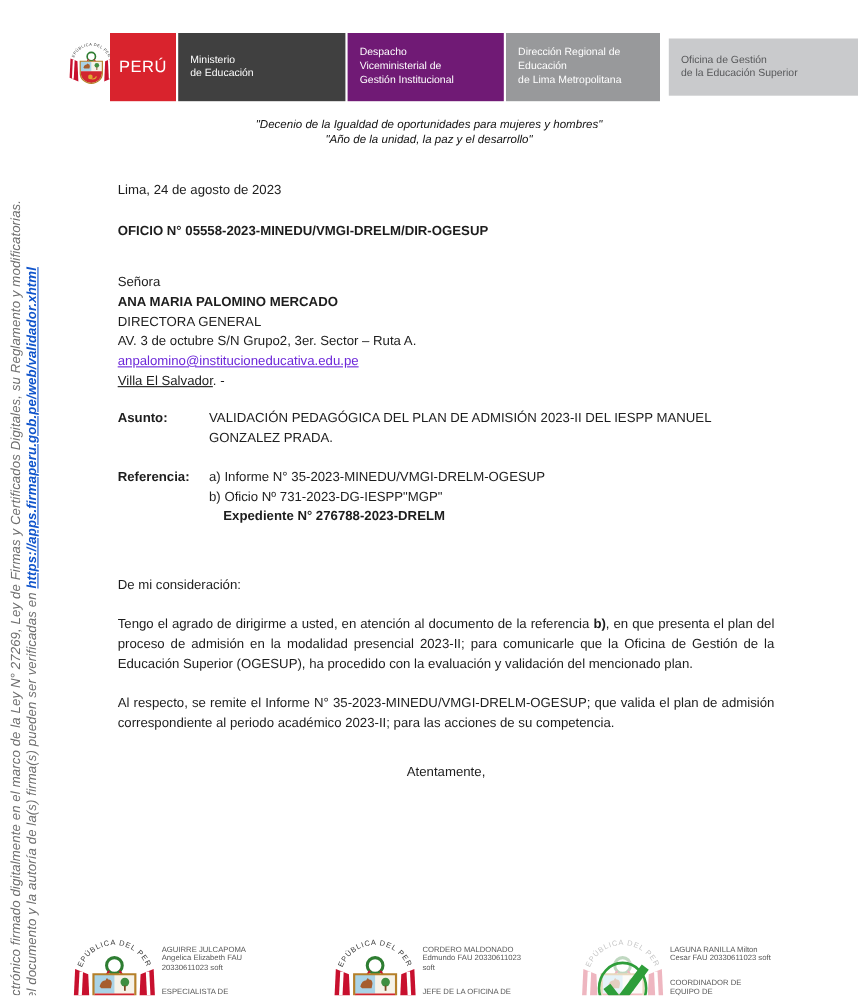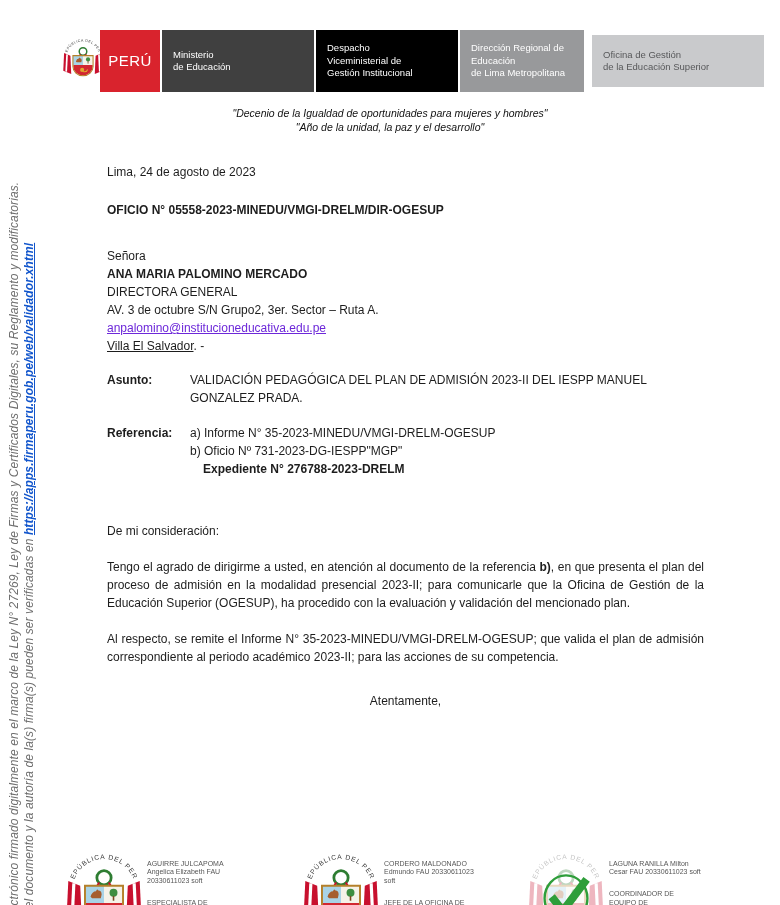--- a/index.html
+++ b/index.html
@@ -17,22 +17,22 @@
   .side-link{ color:#1155cc; font-weight:bold; text-decoration:underline; }
   
   .arms-top{ position:absolute; left:62px; top:24px; }
   .hdr-boxes{ position:absolute; left:100px; top:30px; height:62px; display:flex; }
   .hbox{ box-sizing:border-box; display:flex; flex-direction:column; justify-content:center;
          padding-left:11px; padding-right:6px; font-size:9.5px; line-height:12.5px; color:#fff;
          white-space:pre-line; }
   .hbox.red{ width:60px; background:#d9232d; align-items:center; padding:0;
              font-size:15px; letter-spacing:.5px; }
   .hbox.b2{ width:152px; margin-left:2px; background:#404040; }
-  .hbox.b3{ width:142px; margin-left:2px; background:#000000; }
-  .hbox.b4{ width:124px; margin-left:2px; background:#98999b; }
+  .hbox.b3{ width:142px; margin-left:2px; background:#701a75; }
+  .hbox.b4{ width:140px; margin-left:2px; background:#98999b; }
   .hbox.b5{ width:172px; margin-left:8px; background:#c9cacc; color:#57585a;
             height:52px; align-self:center; }
   .mottos{ position:absolute; left:0; top:106px; width:780px; text-align:center;
            font-style:italic; font-size:10.5px; line-height:14px; color:#111; }
   
   .doc{ position:absolute; left:107px; top:163px; width:597px; font-size:12px; line-height:18px; }
   .doc p{ margin:0; }
   .bold{ font-weight:bold; }
   .oficio{ font-weight:bold; margin-top:20px !important; }
   .recipient{ margin-top:28px; }

